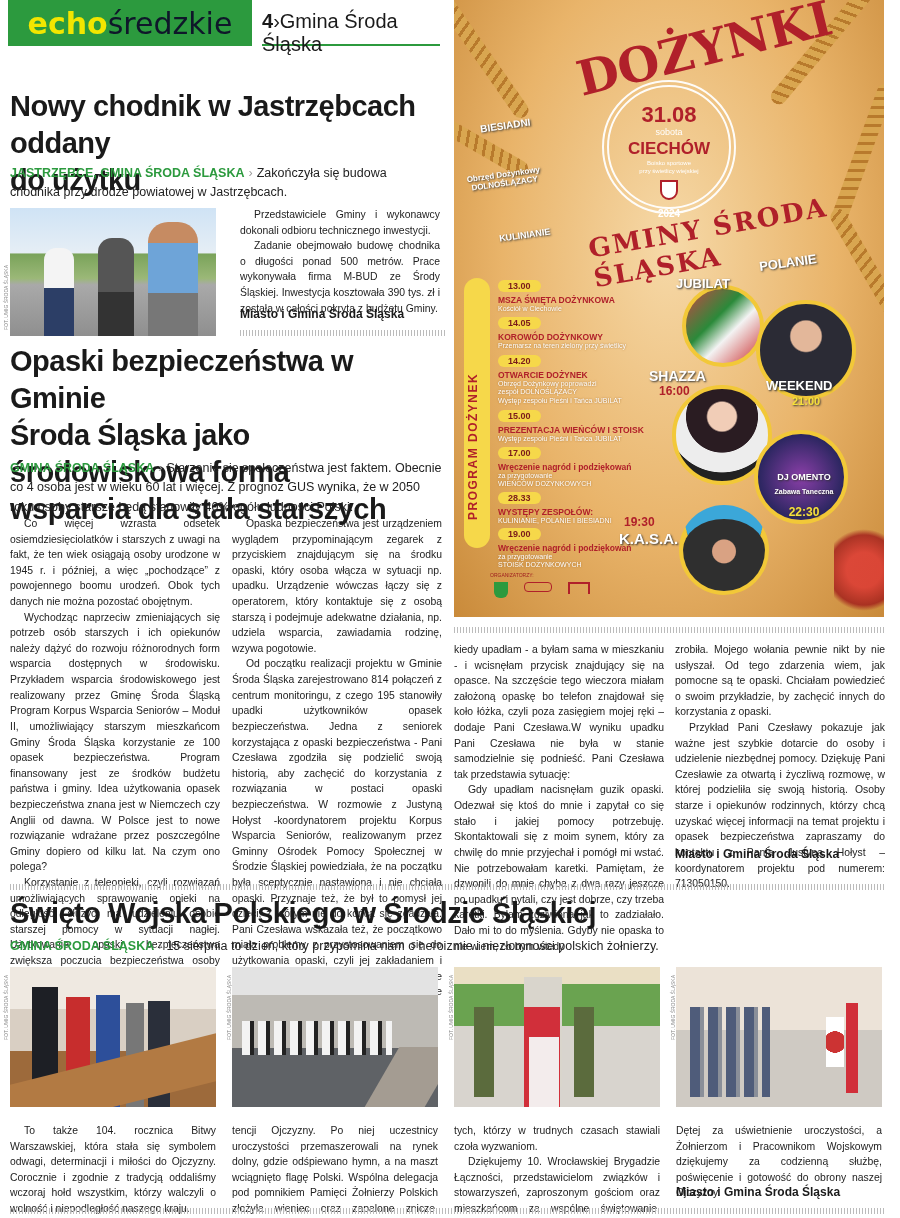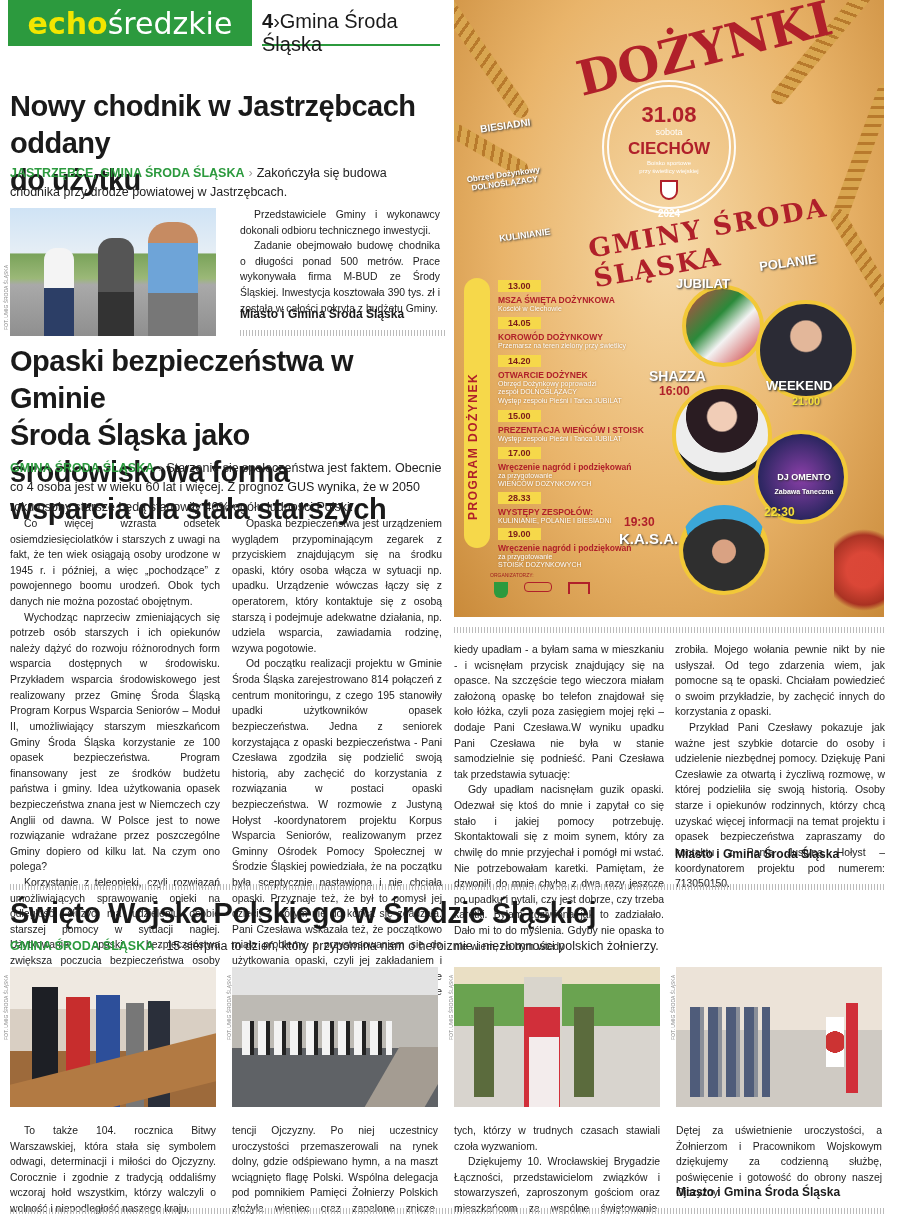--- a/index.html
+++ b/index.html
@@ -1,39 +1,39 @@
 <!DOCTYPE html>
 <html><head>
 <meta charset="utf-8">
 <style>
 *{box-sizing:border-box;margin:0;padding:0}
 body{width:900px;height:1218px;background:#fff;font-family:"Liberation Sans",sans-serif;color:#1a1a1a;position:relative;overflow:hidden}
 .abs{position:absolute}
 .masthead{left:8px;top:0;width:244px;height:46px;background:#2c9a3e;display:flex;align-items:center;justify-content:center}
 .masthead .echo{color:#f2e600;font-weight:bold;font-size:30px;font-family:"DejaVu Sans",sans-serif}
-.masthead .sredzkie{color:#ffffff;font-size:30px;font-family:"DejaVu Sans",sans-serif}
+.masthead .sredzkie{color:#0f172a;font-size:30px;font-family:"DejaVu Sans",sans-serif}
 .pagehdr{left:262px;top:10px;width:178px;height:36px;border-bottom:2px solid #2c9a3e;font-size:20px;font-family:"Liberation Sans Narrow","Liberation Sans",sans-serif}
 .pagehdr b{font-weight:bold}
 h1,.h1{font-family:"Liberation Sans",sans-serif;font-weight:bold;color:#1a1a1a;letter-spacing:-0.5px;line-height:1.28}
 .lead{font-size:12.5px;line-height:1.55;color:#222}
 .loc{color:#2c9a3e;font-weight:bold}
 .gt{color:#999;margin:0 4px}
 .body{font-family:"Liberation Sans",sans-serif;font-size:10.4px;line-height:1.5;text-align:justify;color:#222}
 .body p{text-indent:14px}
 .body p.noind{text-indent:0}
 .sig{font-weight:bold;font-size:12px;text-align:left}
 .dotrule{height:6px;background:repeating-linear-gradient(90deg,#bbb 0 1px,transparent 1px 3px)}
 .photo{overflow:hidden}
 .credit{position:absolute;font-size:5px;color:#888;transform:rotate(-90deg);transform-origin:left top;white-space:nowrap}
 
 .poster{left:454px;top:0;width:430px;height:617px;background:radial-gradient(ellipse at 50% 40%,#f6d9a8 0%,#e9b46a 55%,#c98a3a 100%);overflow:hidden}
 .wheat{position:absolute;width:16px;height:150px;border-radius:8px;background:repeating-linear-gradient(160deg,#d9a650 0 6px,#b87a2c 6px 9px)}
 .ptitle{position:absolute;color:#b0202a;font-weight:bold;font-family:"DejaVu Serif",serif}
 .slot{position:absolute;left:44px}
-.slot .tm{display:inline-block;background:#f6d84a;color:#7a1a1a;font-weight:bold;font-size:9px;padding:1px 10px;border-radius:0}
+.slot .tm{display:inline-block;background:#f6d84a;color:#7a1a1a;font-weight:bold;font-size:9px;padding:1px 10px;border-radius:6px}
 .slot .ev{color:#b0202a;font-weight:bold;font-size:8.5px;margin-top:2px}
 .slot .sub{color:#fff;font-size:7px;text-shadow:0 0 2px #a06a2a;line-height:1.2}
 .circ{position:absolute;border-radius:50%;border:4px solid #f2c838;overflow:hidden}
 .band{position:absolute;color:#fff;font-weight:bold;text-shadow:1px 1px 2px #333}
 </style>
 </head>
 <body>
 
 <div class="abs masthead">
   <span class="echo">echo</span>
@@ -143,21 +143,21 @@
   <div class="band" style="left:312px;top:378px;font-size:13px">WEEKEND</div>
   <div class="band" style="left:338px;top:395px;font-size:11px;color:#f6e03a">21:00</div>
 
   <div class="band" style="left:195px;top:368px;font-size:14px">SHAZZA</div>
   <div class="band" style="left:205px;top:384px;font-size:12px;color:#b0202a;text-shadow:none">16:00</div>
   <div class="circ" style="left:218px;top:385px;width:100px;height:100px;background:radial-gradient(circle at 50% 30%,#f1cdb7 0 18%,#2a1c22 20% 45%,#ededed 46% 70%,#222 71%)"></div>
 
   <div class="circ" style="left:300px;top:430px;width:94px;height:94px;background:radial-gradient(circle,#8a3fa8 0%,#2b2660 70%)"></div>
   <div class="band" style="left:310px;top:472px;font-size:9px;width:80px;text-align:center">DJ OMENTO</div>
   <div class="band" style="left:310px;top:488px;font-size:7px;width:80px;text-align:center">Zabawa Taneczna</div>
-  <div class="band" style="left:310px;top:505px;font-size:12px;width:80px;text-align:left;color:#f6e03a">22:30</div>
+  <div class="band" style="left:310px;top:505px;font-size:12px;width:80px;text-align:center;color:#f6e03a">22:30</div>
 
   <div class="band" style="left:170px;top:515px;font-size:12px;color:#b0202a;text-shadow:none">19:30</div>
   <div class="band" style="left:165px;top:530px;font-size:15px">K.A.S.A.</div>
   <div class="circ" style="left:225px;top:505px;width:90px;height:90px;background:radial-gradient(circle at 50% 45%,#d9a283 0 20%,#2f2f2f 22%);border-top:14px solid #3ba7d9"></div>
 </div>
 
 <div class="abs dotrule" style="left:10px;top:884px;width:875px"></div>
 <div class="abs h1" style="left:10px;top:895px;width:880px;font-size:29px">Święto Wojska Polskiego w Środzie Śląskiej</div>
 <div class="abs lead" style="left:10px;top:937px;width:880px">
   <span class="loc">GMINA ŚRODA ŚLĄSKA</span><span class="gt">›</span><span>15 sierpnia to dzień, który przypomina nam o heroizmie i niezłomności polskich żołnierzy.</span>

